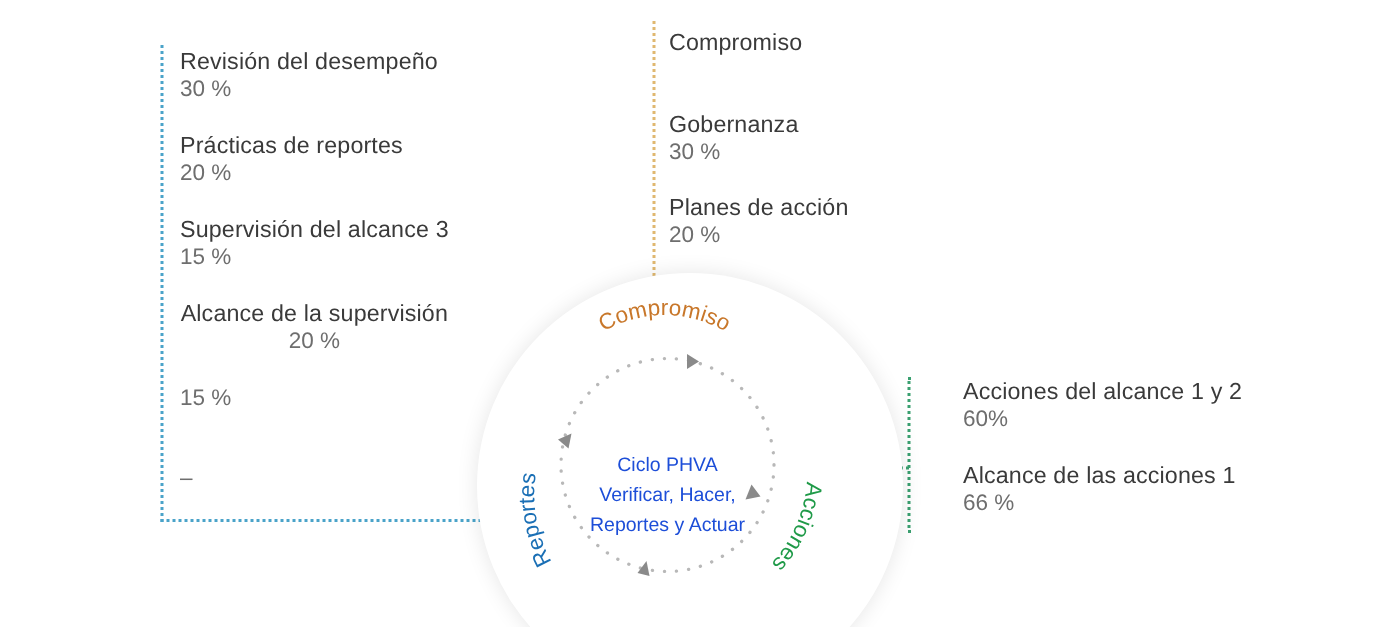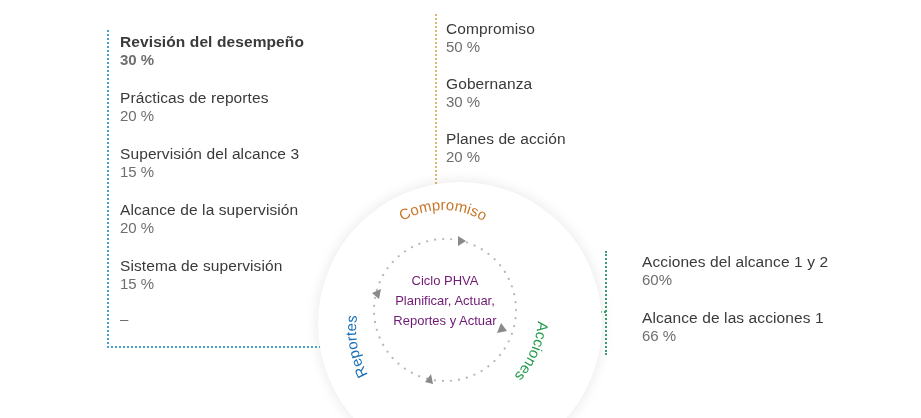--- a/index.html
+++ b/index.html
@@ -14,22 +14,22 @@
   .value { font-size: 15px; color: #6e6e6e; line-height: 18px; }
   .vline { position: absolute; width: 0; }
   .hline { position: absolute; height: 0; }
   .circle-bg {
     position: absolute; left: 318px; top: 182px; width: 284px; height: 284px;
     border-radius: 50%; background: #ffffff;
     box-shadow: 0 0 14px rgba(0,0,0,0.10);
   }
   svg.cycle { position: absolute; left: 0; top: 0; }
   .center-text {
-    position: absolute; left: 378px; top: 271px; width: 134px; text-align: center;
-    font-size: 13px; line-height: 20px; color: #701a75;
+    position: absolute; left: 378px; top: 300px; width: 134px; text-align: center;
+    font-size: 13px; line-height: 20px; color: #1d4ed8;
   }
 </style>
 </head>
 <body>
 
 <div class="vline" style="left:107px; top:30px; height:318px; border-left:2px dotted #4aa3c9;"></div>
 <div class="hline" style="left:107px; top:346px; width:218px; border-top:2px dotted #4aa3c9;"></div>
 
 <div class="vline" style="left:435px; top:14px; height:170px; border-left:2px dotted #e0b870;"></div>
 
@@ -58,54 +58,52 @@
   <text font-family="Liberation Sans, DejaVu Sans, sans-serif" font-size="15" fill="#1f9a48">
     <textPath href="#arcRight" startOffset="50%" text-anchor="middle" id="tp-acciones">Acciones</textPath>
   </text>
   <text font-family="Liberation Sans, DejaVu Sans, sans-serif" font-size="15" fill="#1a6fb5">
     <textPath href="#arcLeft" startOffset="50%" text-anchor="middle" id="tp-reportes">Reportes</textPath>
   </text>
 </svg>
 
 <div class="center-text">
   <div>Ciclo PHVA</div>
-  <div>Planificar, Actuar,</div>
+  <div>Verificar, Hacer,</div>
   <div>Reportes y Actuar</div>
 </div>
 
 <div class="group" style="left:120px; top:33px;">
-  <div class="item" style="height:56px;font-weight:bold;">
+  <div class="item" style="height:56px;">
     <div class="label">Revisión del desempeño</div>
     <div class="value">30 %</div>
   </div>
   <div class="item" style="height:56px;">
     <div class="label">Prácticas de reportes</div>
     <div class="value">20 %</div>
   </div>
   <div class="item" style="height:56px;">
     <div class="label">Supervisión del alcance 3</div>
     <div class="value">15 %</div>
   </div>
-  <div class="item" style="height:56px;">
+  <div class="item" style="height:56px;text-align:center;">
     <div class="label">Alcance de la supervisión</div>
     <div class="value">20 %</div>
   </div>
   <div class="item" style="height:53px;">
-    <div class="label">Sistema de supervisión</div>
     <div class="value">15 %</div>
   </div>
   <div class="item">
     <div class="value">–</div>
   </div>
 </div>
 
 <div class="group" style="left:446px; top:20px;">
   <div class="item" style="height:55px;">
     <div class="label">Compromiso</div>
-    <div class="value">50 %</div>
   </div>
   <div class="item" style="height:55px;">
     <div class="label">Gobernanza</div>
     <div class="value">30 %</div>
   </div>
   <div class="item">
     <div class="label">Planes de acción</div>
     <div class="value">20 %</div>
   </div>
 </div>

